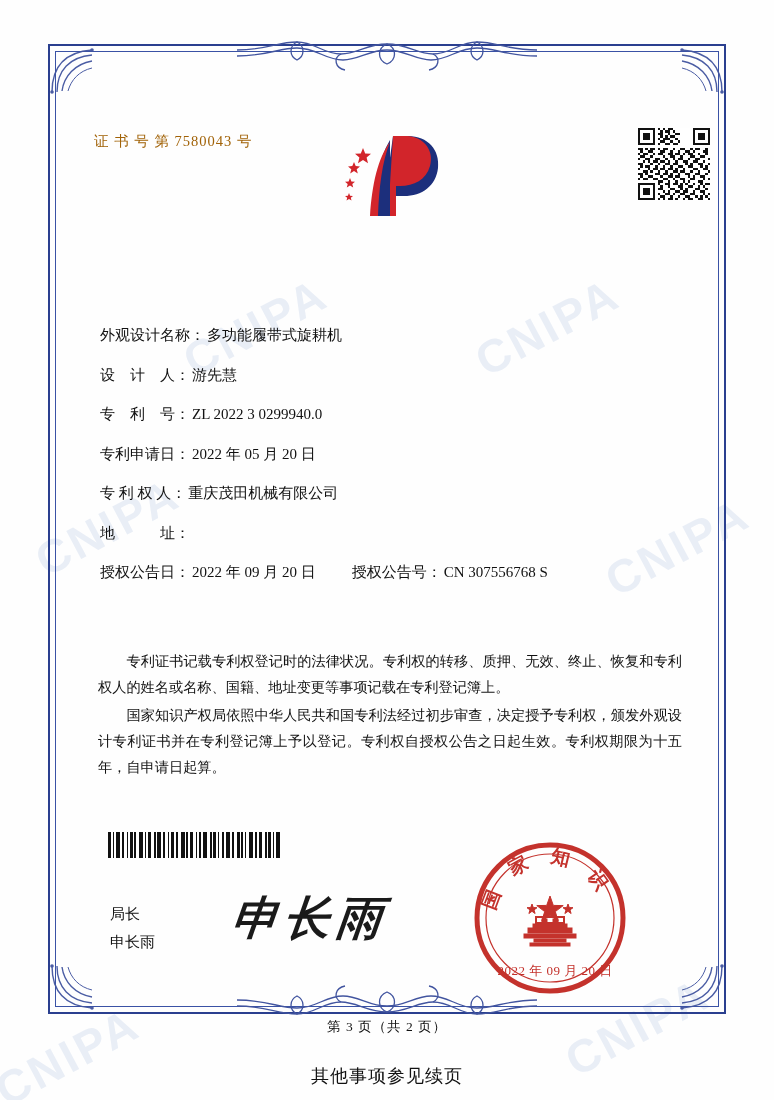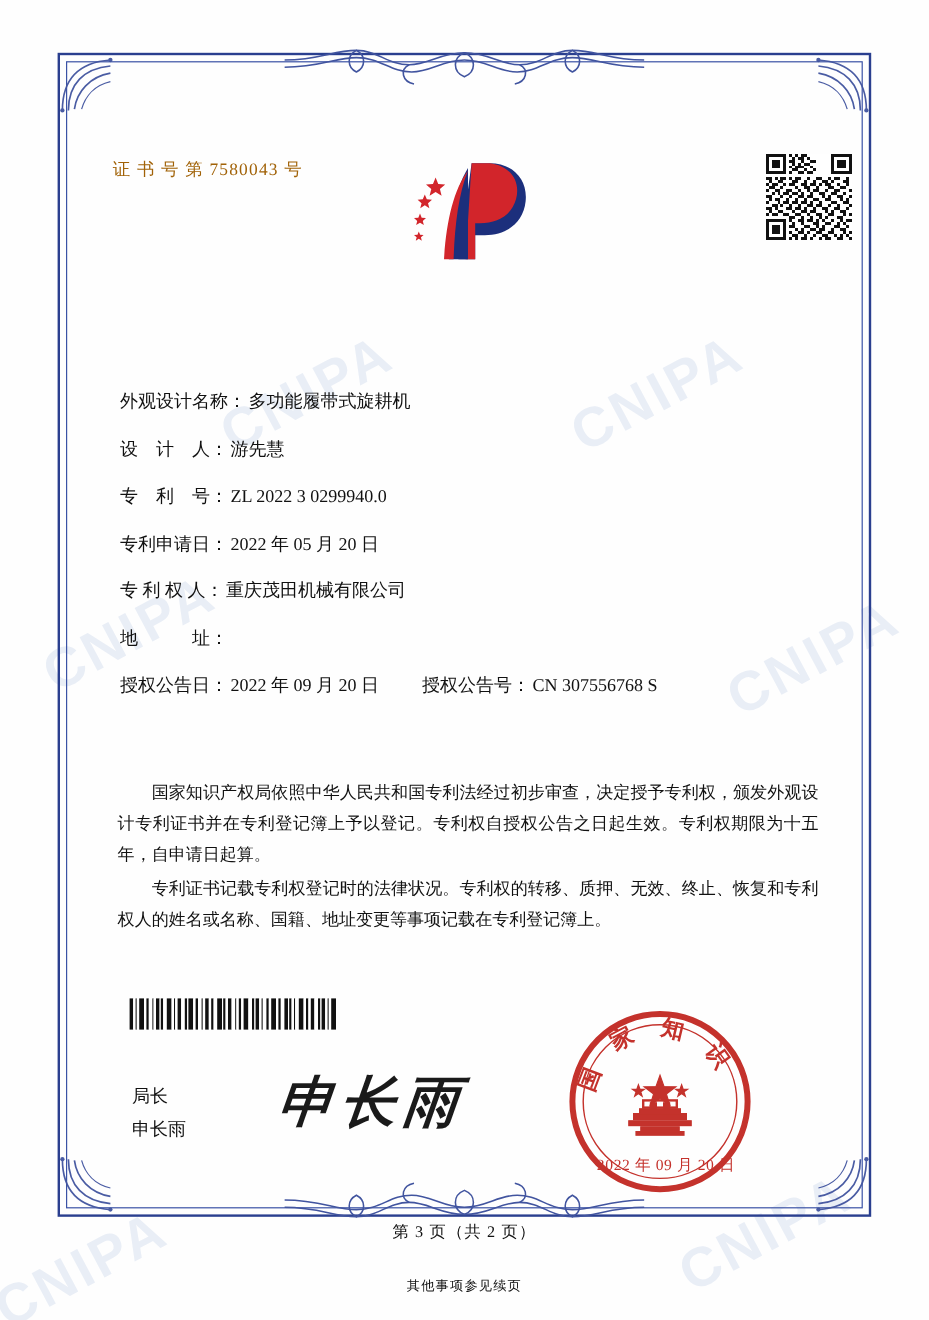--- a/index.html
+++ b/index.html
@@ -209,21 +209,21 @@
     left: 0; right: 0; top: 1018px;
     text-align: center;
     font-size: 13.5px;
     color: #111;
     letter-spacing: 1px;
   }
   .footer-note {
     position: absolute;
     left: 0; right: 0; top: 1064px;
     text-align: center;
-    font-size: 11px;
+    font-size: 18px;
     color: #111;
     letter-spacing: 1px;
   }
 </style>
 </head>
 <body>
 
 <div class="page">
 
   <div class="watermark wm1">CNIPA</div>
@@ -571,22 +571,22 @@
     </div>
     <div class="field-row double">
       <span class="f-label">授权公告日：</span>
       <span class="f-value">2022 年 09 月 20 日</span>
       <span class="f-second">授权公告号：</span>
       <span class="f-value">CN 307556768 S</span>
     </div>
   </div>
 
   <div class="paras">
+    <p>专利证书记载专利权登记时的法律状况。专利权的转移、质押、无效、终止、恢复和专利权人的姓名或名称、国籍、地址变更等事项记载在专利登记簿上。</p>
     <p>国家知识产权局依照中华人民共和国专利法经过初步审查，决定授予专利权，颁发外观设计专利证书并在专利登记簿上予以登记。专利权自授权公告之日起生效。专利权期限为十五年，自申请日起算。</p>
-    <p>专利证书记载专利权登记时的法律状况。专利权的转移、质押、无效、终止、恢复和专利权人的姓名或名称、国籍、地址变更等事项记载在专利登记簿上。</p>
   </div>
 
   <div class="barcode">
     <i style="width:3px"></i>
       <i style="width:2px;background:#fff"></i>
     <i style="width:1px"></i>
       <i style="width:2px;background:#fff"></i>
     <i style="width:4px"></i>
       <i style="width:2px;background:#fff"></i>
     <i style="width:2px"></i>

